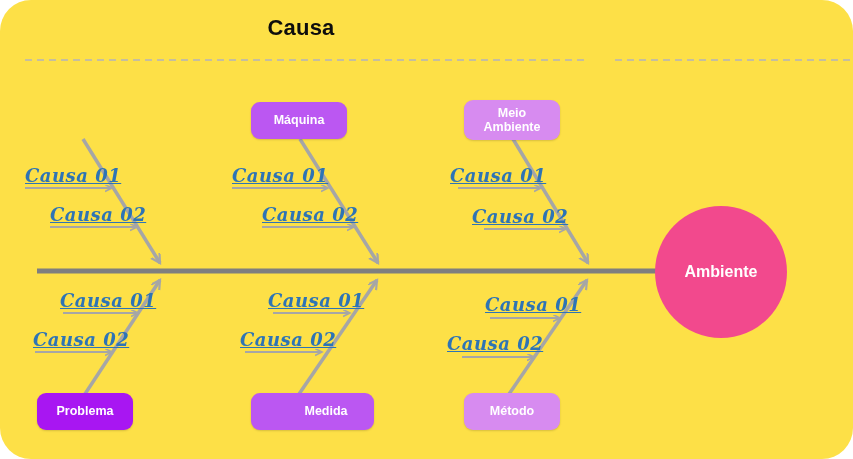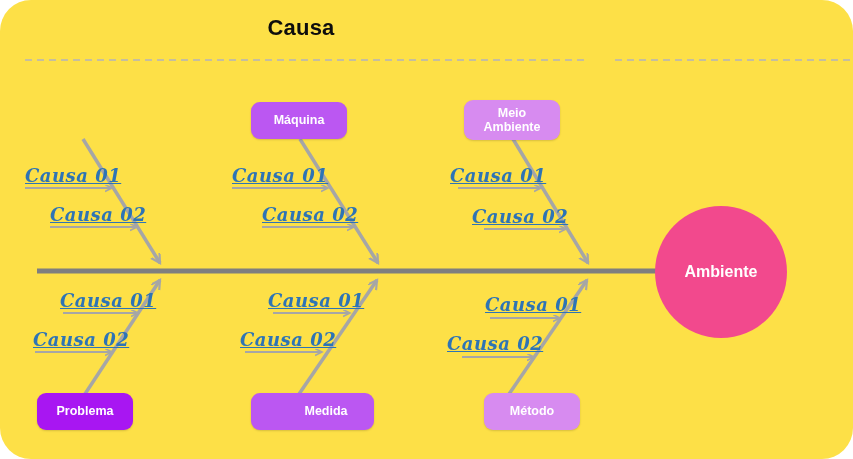--- a/index.html
+++ b/index.html
@@ -32,21 +32,21 @@
     box-shadow:0 1px 2px rgba(0,0,0,0.15);
   }
   .box-dark{background:#A816F2;}
   .box-mid{background:#BB57F2;}
   .box-light{background:#D78BF0;text-align:center;}
   #box-mao{left:37px;top:102px;}
   #box-maquina{left:251px;top:102px;}
   #box-meio{left:464px;top:100px;height:40px;padding:0 10px;box-sizing:border-box;}
   #box-material{left:37px;top:393px;}
   #box-medida{left:251px;top:393px;padding-left:27px;}
-  #box-metodo{left:484px;top:393px;}
+  #box-metodo{left:464px;top:393px;}
   .cause-label{
     position:absolute;
     font-family:"DejaVu Serif", serif;
     font-style:italic;
     font-weight:bold;
     color:#2E74B5;
     font-size:18px;
     letter-spacing:0.5px;
     white-space:nowrap;
     text-decoration:underline;

